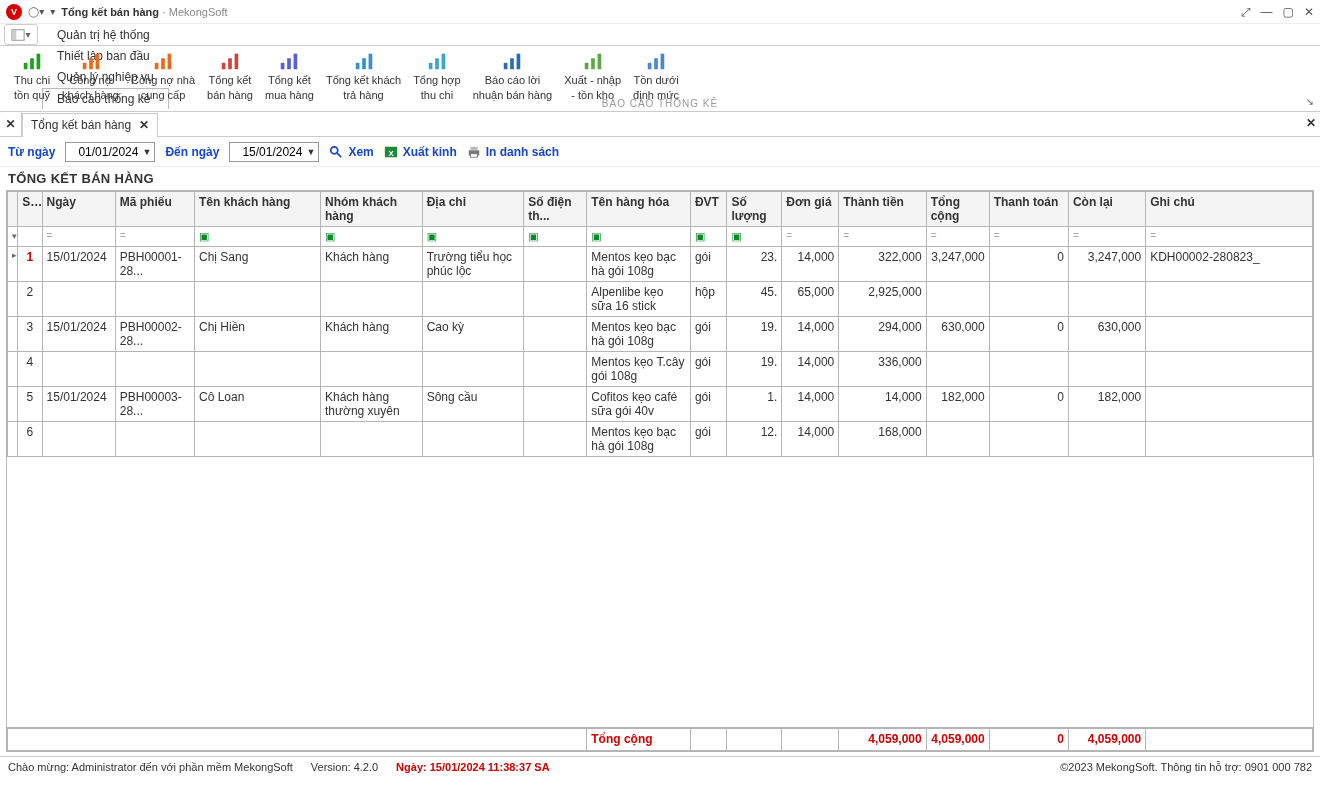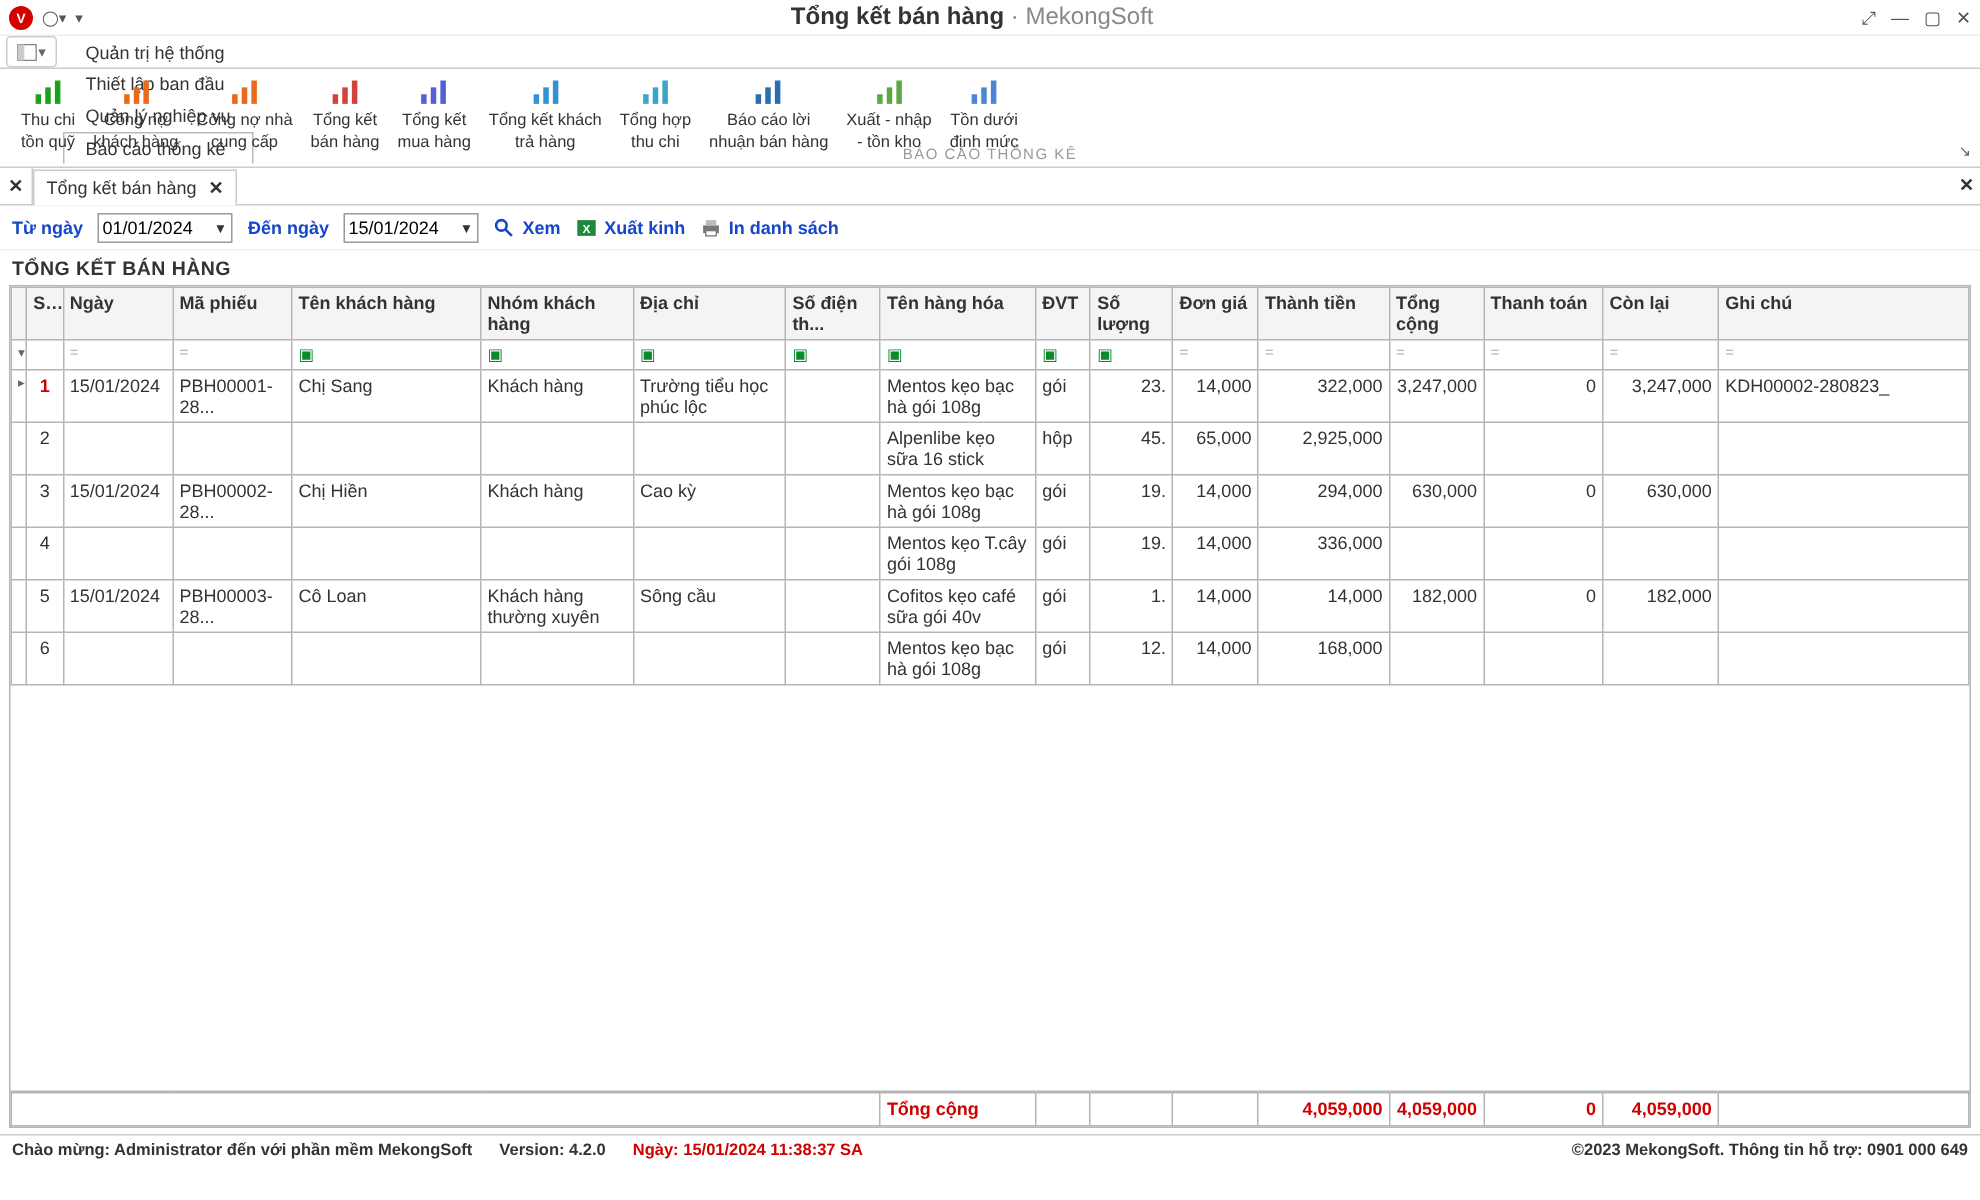--- a/index.html
+++ b/index.html
@@ -1,21 +1,21 @@
 <!DOCTYPE html>
 <html><head>
 <meta charset="utf-8">
 <style>
 * { margin: 0; padding: 0; box-sizing: border-box; font-family: "Segoe UI", Tahoma, Arial, sans-serif; }
 body { background: #fff; font-size: 12px; color: #333; overflow: hidden; }
 
 .titlebar { height: 24px; display: flex; align-items: center; padding: 0 6px; gap: 6px; border-bottom: 1px solid #eee; }
 .titlebar .appicon { width: 16px; height: 16px; background: #d60000; border-radius: 50%; display: inline-flex; align-items: center; justify-content: center; color: #fff; font-size: 9px; font-weight: bold; }
 .titlebar .tb-left { display: flex; align-items: center; gap: 6px; }
-.titlebar .tb-center { flex: 1; text-align: center; font-size: 16px; }
+.titlebar .tb-center { flex: 1; font-size: 11px; }
 .titlebar .tb-center b { font-weight: 600; }
 .titlebar .tb-right { display: flex; gap: 10px; font-size: 12px; color: #555; }
 .titlebar .winbtn { cursor: pointer; }
 
 .menubar { height: 22px; display: flex; align-items: stretch; border-bottom: 1px solid #ccc; padding-left: 4px; }
 .menubar .mbtn { padding: 3px 14px; font-size: 12px; border: 1px solid transparent; border-bottom: none; cursor: pointer; }
 .menubar .mbtn.active { border-color: #bbb; background: #fff; position: relative; top: 1px; }
 .menubar .mini { width: 34px; border: 1px solid #ccc; border-radius: 3px; margin-right: 4px; display: flex; align-items: center; justify-content: center; font-size: 10px; color: #666; }
 .menubar .mini svg { width: 14px; height: 14px; }
 
@@ -26,21 +26,21 @@
 .ribbon-expand { position: absolute; right: 6px; bottom: 4px; font-size: 10px; color: #666; cursor: pointer; }
 
 .doctabs { height: 25px; display: flex; align-items: center; border-bottom: 1px solid #ccc; position: relative; }
 .doctabs .closeall { width: 22px; text-align: center; font-weight: bold; cursor: pointer; border-right: 1px solid #ccc; height: 100%; line-height: 25px; }
 .doctabs .dtab { height: 24px; border: 1px solid #ccc; border-bottom: none; margin-top: 1px; padding: 0 8px; display: flex; align-items: center; gap: 8px; font-size: 12px; background: #fff; }
 .doctabs .dtab .x { font-weight: bold; cursor: pointer; }
 .doctabs .closeright { position: absolute; right: 4px; top: 4px; font-weight: bold; cursor: pointer; }
 
 .toolbar { height: 30px; display: flex; align-items: center; gap: 10px; padding: 0 8px; border-bottom: 1px solid #eee; }
 .toolbar .lbl { color: #1646c9; font-weight: 600; font-size: 12px; }
-.toolbar input.date { width: 90px; height: 20px; font-size: 12px; border: 1px solid #999; padding: 0 2px; }
+.toolbar input.date { width: 90px; height: 20px; font-size: 12px; border: 1px solid #999; padding: 0 12px; }
 .toolbar .dropdown { position: relative; display: inline-flex; align-items: center; }
 .toolbar .dropdown .caret { position: absolute; right: 4px; font-size: 9px; color: #333; pointer-events: none; }
 .toolbar .act { display: inline-flex; align-items: center; gap: 5px; color: #1646c9; font-weight: 600; font-size: 12px; cursor: pointer; }
 .toolbar .act .ic { width: 14px; height: 14px; display: inline-block; }
 
 .report-title { padding: 4px 8px; font-size: 13px; font-weight: 700; letter-spacing: .3px; }
 .content { position: relative; height: calc(100vh - 24px - 22px - 66px - 25px - 30px - 24px - 20px); display: flex; flex-direction: column; }
 .grid { flex: 1; overflow: auto; border: 1px solid #b5b5b5; margin: 0 6px; }
 table { border-collapse: collapse; width: 100%; table-layout: fixed; }
 th, td { border: 1px solid #b5b5b5; padding: 3px 4px; font-size: 12px; vertical-align: top; overflow: hidden; text-overflow: ellipsis; }
@@ -51,21 +51,21 @@
 td.num { text-align: right; }
 td.center { text-align: center; }
 tr.row-red td.stt { color: #d00000; font-weight: 700; }
 
 .total-row { border: 1px solid #b5b5b5; border-top: none; margin: 0 6px 4px 6px; }
 .total-row table td { border: 1px solid #b5b5b5; color: #d00000; font-weight: 600; height: 22px; }
 
 .statusbar { height: 20px; border-top: 1px solid #ccc; display: flex; align-items: center; font-size: 11px; padding: 0 8px; gap: 18px; }
 .statusbar .right { margin-left: auto; }
 .statusbar .red { color: #d00000; font-weight: 600; }
-.statusbar b { font-weight: 700; }
+.statusbar b { font-weight: 400; }
 
 col.sel { width: 10px; } col.stt { width: 24px; } col.ngay { width: 72px; }
 col.maphieu { width: 78px; } col.tenkh { width: 124px; } col.nhom { width: 100px; }
 col.diachi { width: 100px; } col.sodt { width: 62px; } col.tenhh { width: 102px; }
 col.dvt { width: 36px; } col.sl { width: 54px; } col.dg { width: 56px; }
 col.tt { width: 86px; } col.tc { width: 62px; } col.thtn { width: 78px; }
 col.cl { width: 76px; } col.gc { width: 164px; }
 </style>
 </head>
 <body>
@@ -461,14 +461,14 @@
       </tr>
     </tbody>
       </table>
   </div>
 </div>
 
 <div class="statusbar">
   <span><b>Chào mừng: Administrator đến với phần mềm MekongSoft</b></span>
   <span><b>Version: </b><b>4.2.0</b></span>
   <span class="red"><span>Ngày: </span><span>15/01/2024 11:38:37 SA</span></span>
-  <span class="right"><b>©2023 MekongSoft. Thông tin hỗ trợ: 0901 000 649</b></span>
+  <span class="right"><b>©2023 MekongSoft. Thông tin hỗ trợ: 0901 000 782</b></span>
 </div>
 
 </body></html>

